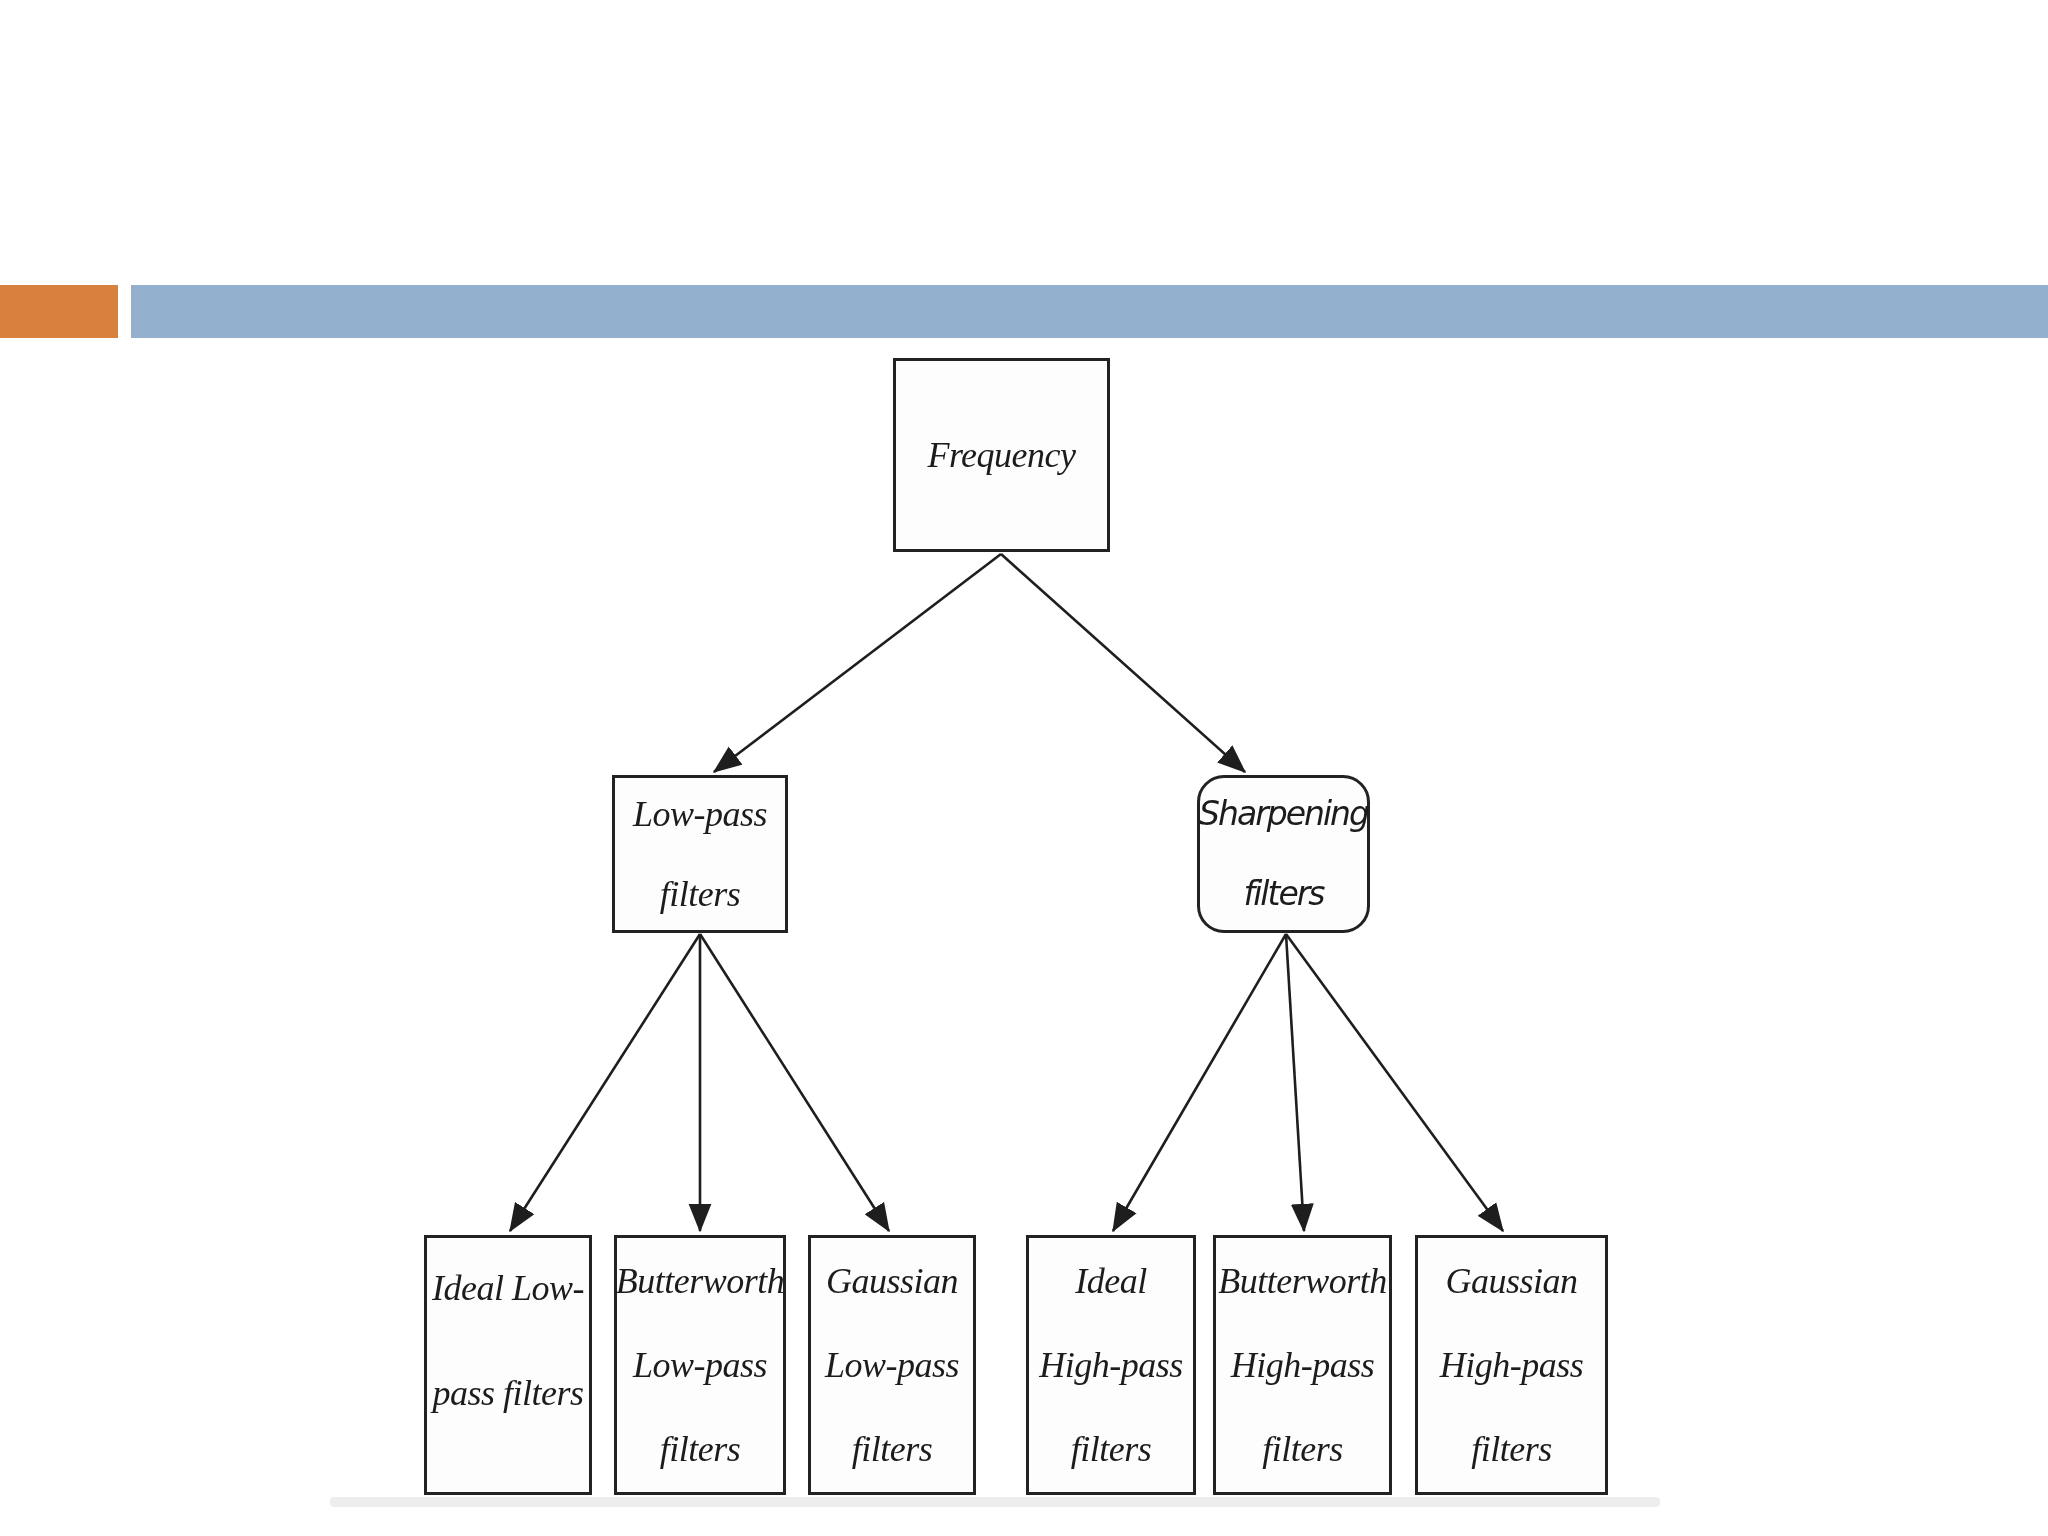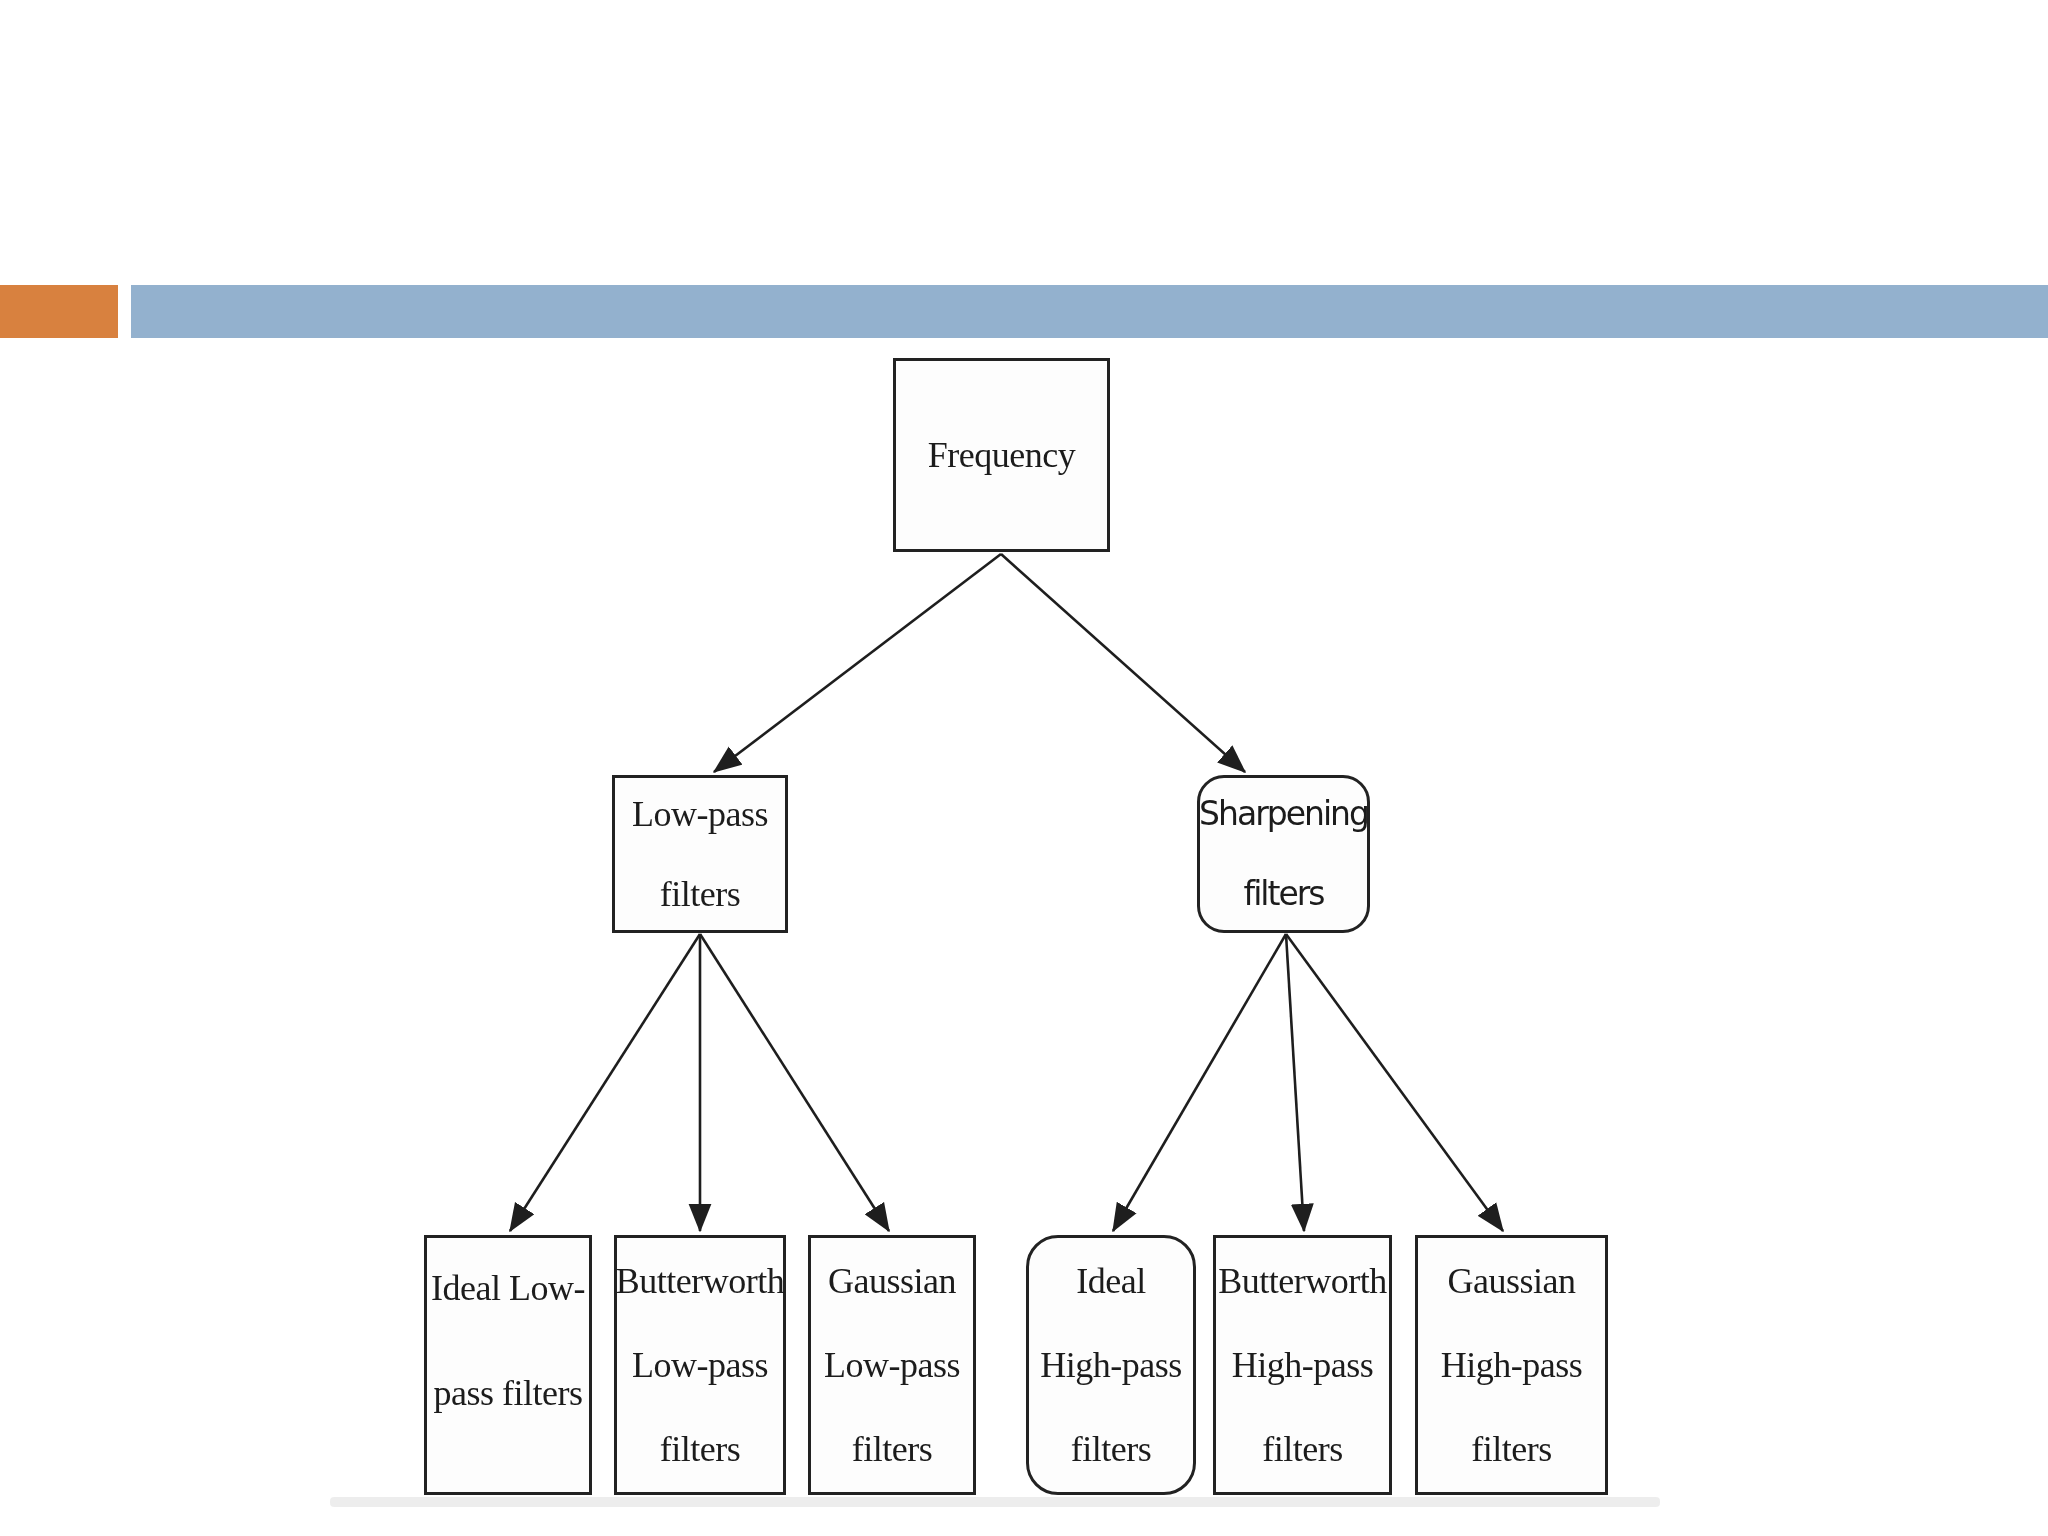--- a/index.html
+++ b/index.html
@@ -8,20 +8,21 @@
     background: #ffffff;
   }
   .canvas {
     position: relative;
     width: 2048px;
     height: 1534px;
     background: #ffffff;
     overflow: hidden;
     font-family: "Liberation Serif", "DejaVu Serif", serif;
     color: #1c1c1c;
+    font-style: italic;
   }
   .accent {
     position: absolute;
     top: 285px;
     height: 53px;
   }
   .accent-orange {
     left: 0;
     width: 118px;
     background: #d8813f;
@@ -129,21 +130,21 @@
     <span class="nl">Low-pass</span>
     <span class="nl">filters</span>
   </div>
 
   <div class="node lh84" style="left:808px; top:1235px; width:168px; height:260px;">
     <span class="nl">Gaussian</span>
     <span class="nl">Low-pass</span>
     <span class="nl">filters</span>
   </div>
 
-  <div class="node lh84" style="left:1026px; top:1235px; width:170px; height:260px;border-radius:32px;">
+  <div class="node lh84" style="left:1026px; top:1235px; width:170px; height:260px;">
     <span class="nl">Ideal</span>
     <span class="nl">High-pass</span>
     <span class="nl">filters</span>
   </div>
 
   <div class="node lh84" style="left:1213px; top:1235px; width:179px; height:260px;">
     <span class="nl">Butterworth</span>
     <span class="nl">High-pass</span>
     <span class="nl">filters</span>
   </div>

